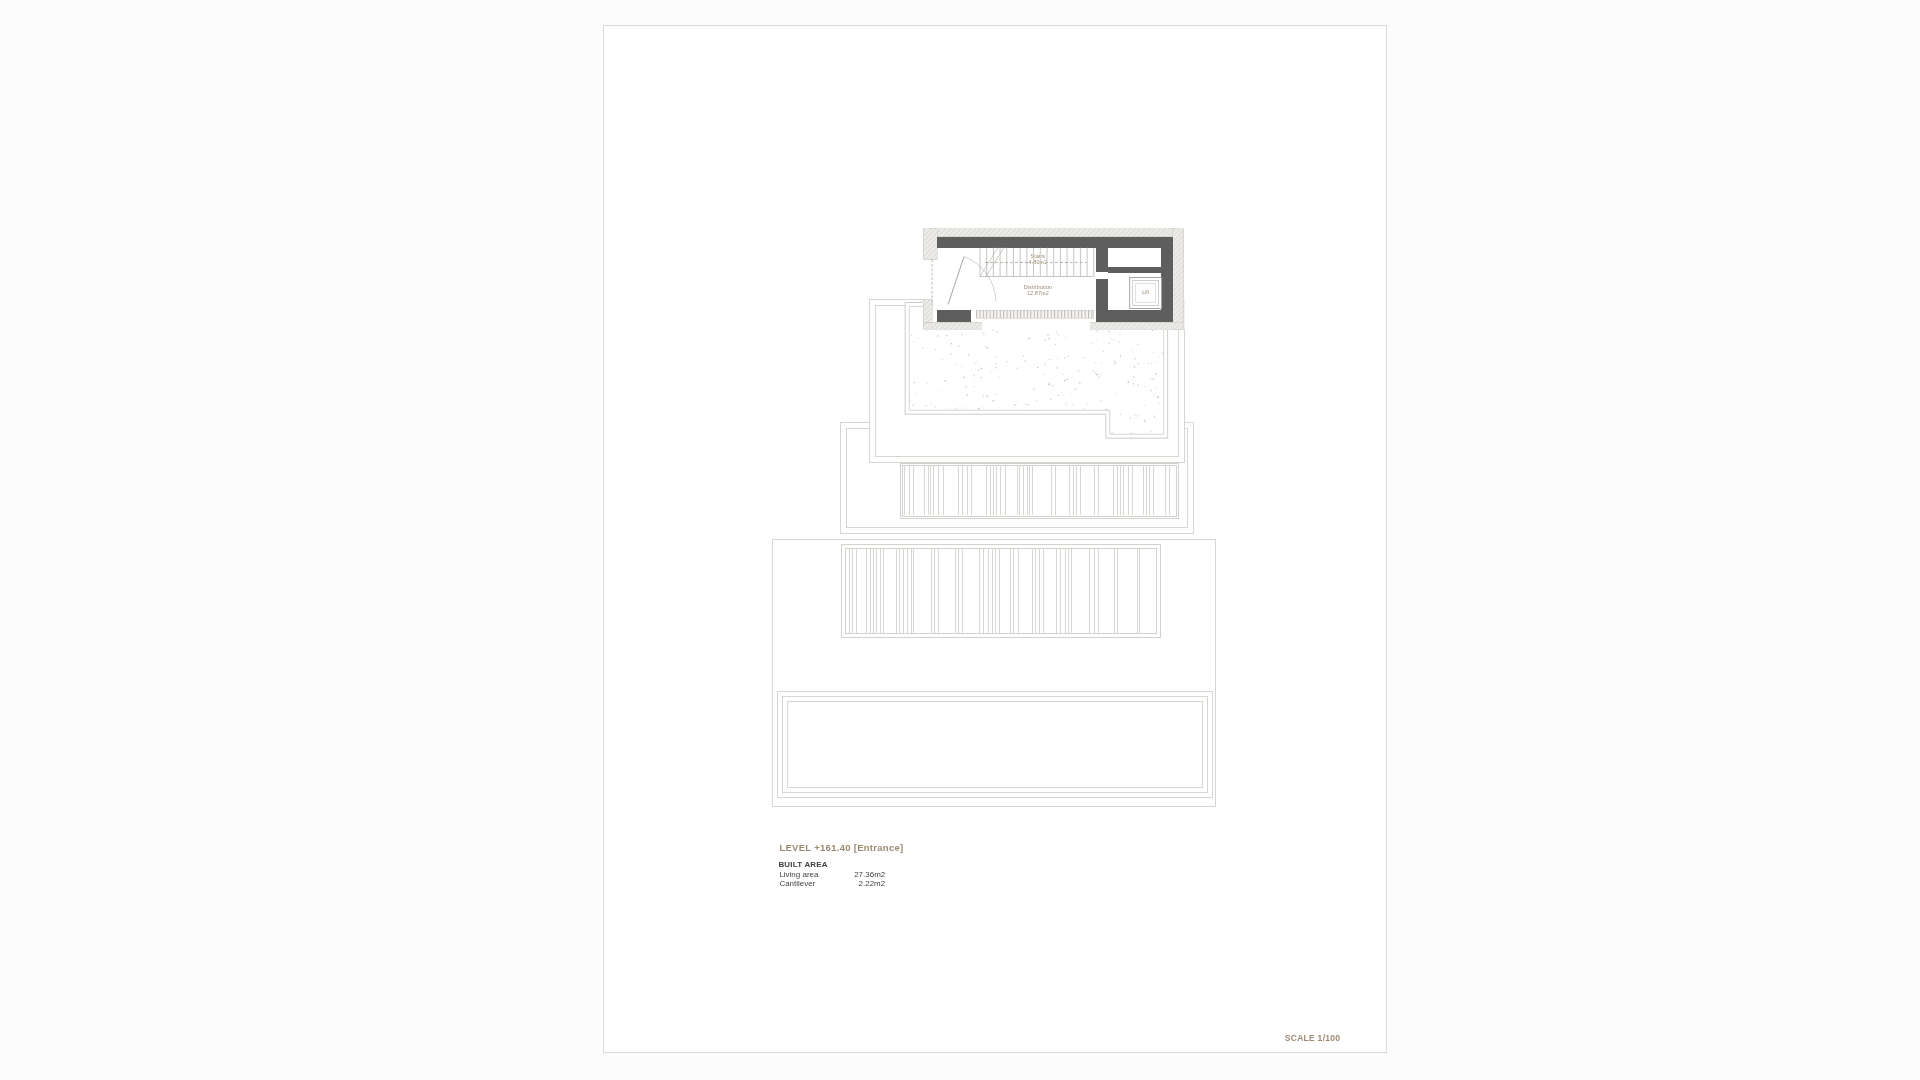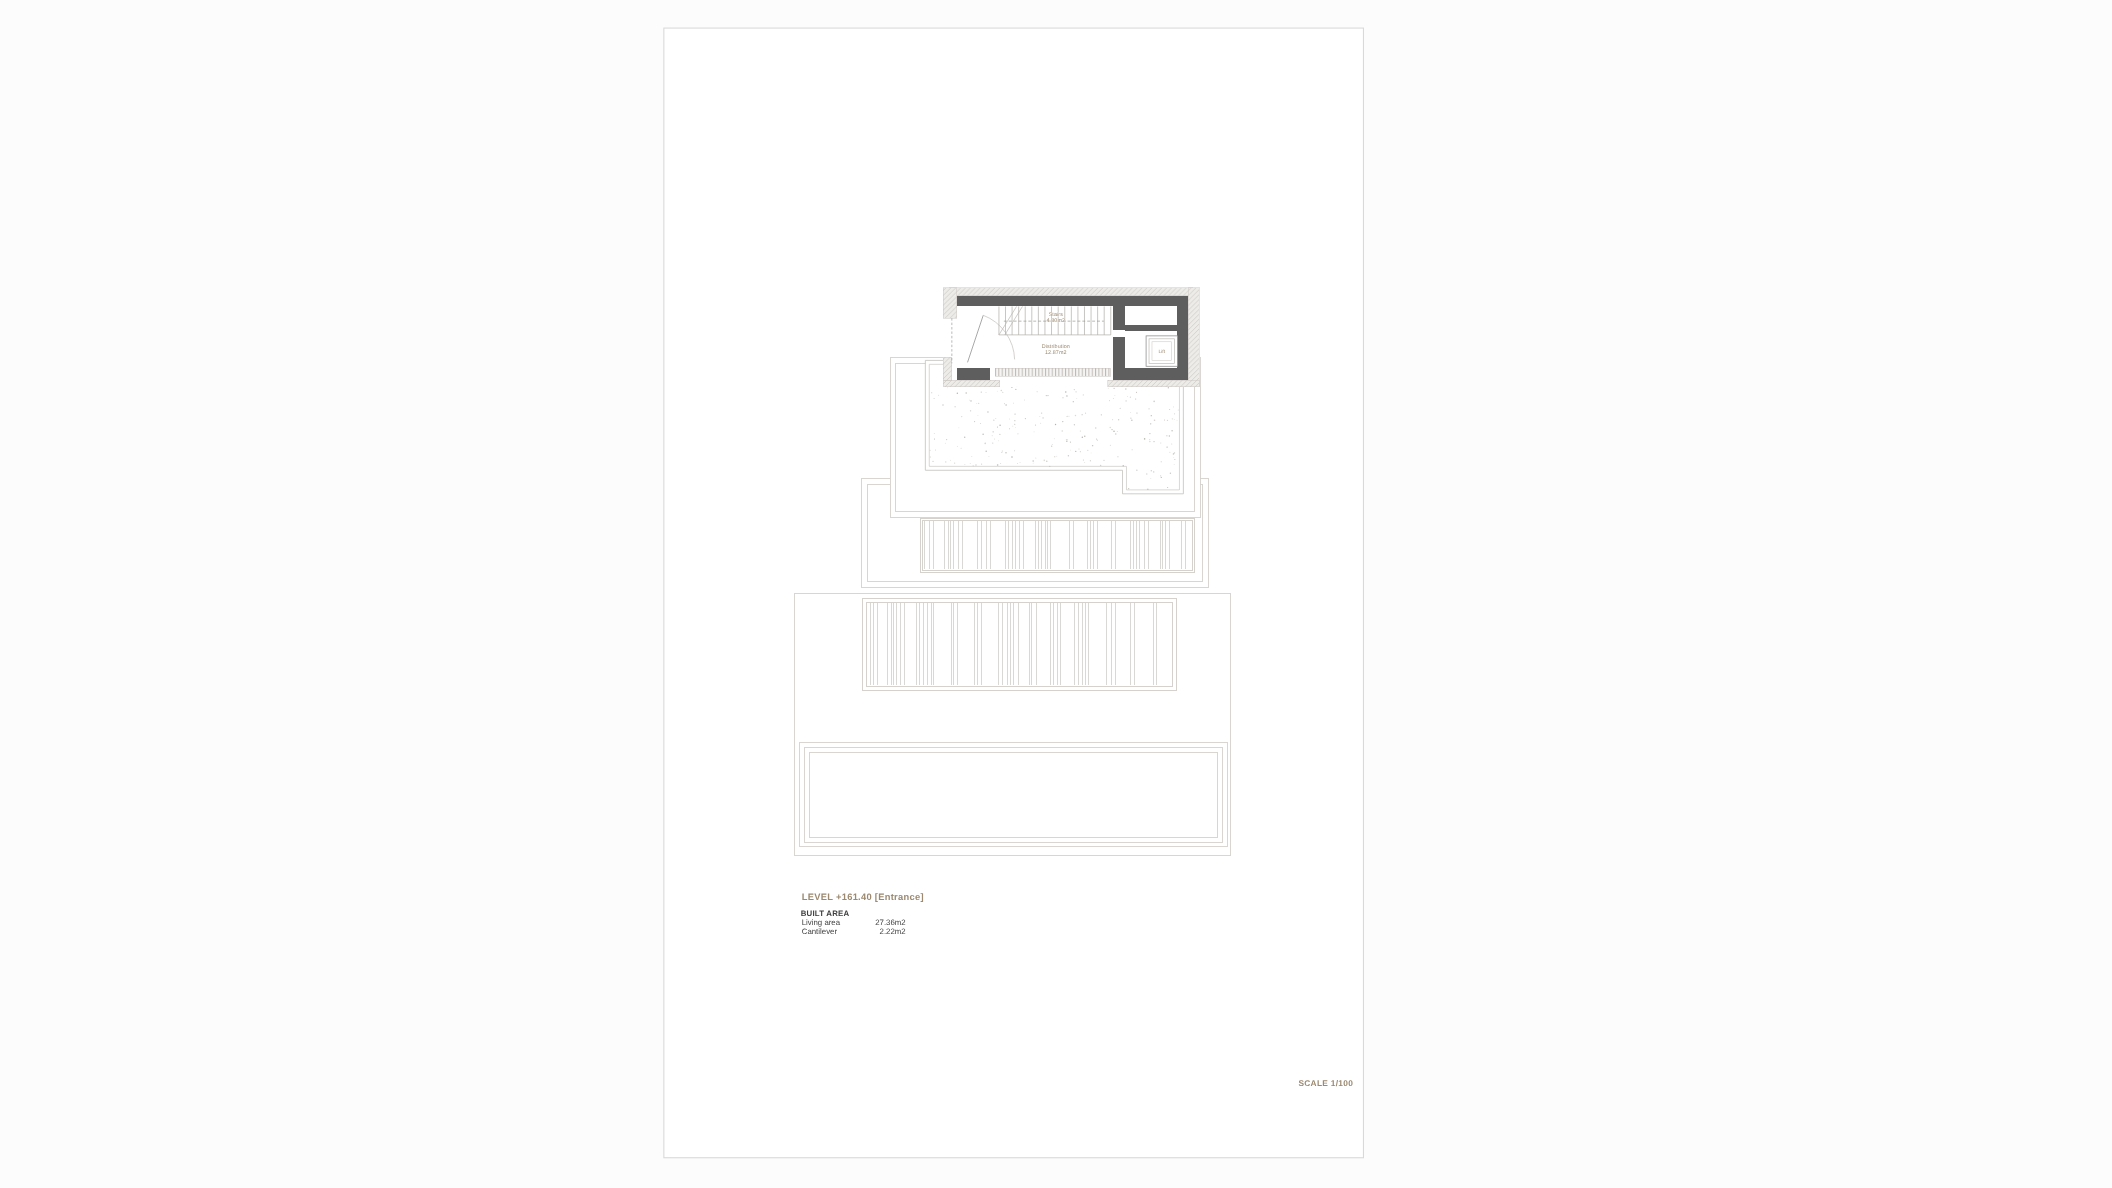--- a/index.html
+++ b/index.html
@@ -1,17 +1,17 @@
 <!DOCTYPE html>
 <html><head>
 <meta charset="utf-8">
 <style>
   html,body{margin:0;padding:0;background:#fcfcfc;font-family:"Liberation Sans",sans-serif;}
   #canvas{position:relative;width:1920px;height:1080px;background:#fcfcfc;overflow:hidden;}
-  #sheet{position:absolute;left:603px;top:25px;width:637px;height:1028px;
+  #sheet{position:absolute;left:603px;top:25px;width:784px;height:1028px;
          background:#ffffff;border:1px solid #d9d9d9;box-sizing:border-box;}
   #drawing-svg{position:absolute;left:0;top:0;width:100%;height:100%;}
   text{font-family:"Liberation Sans",sans-serif;}
   .lvl-title{font-size:9.5px;font-weight:bold;letter-spacing:.3px;}
   .tbl-head{font-size:8px;font-weight:bold;letter-spacing:.2px;fill:#3f3f3f;}
   .tbl-row{font-size:8px;fill:#3f3f3f;}
   .scale-txt{font-size:8.5px;font-weight:bold;letter-spacing:.3px;}
   .room-lbl{font-size:5.5px;letter-spacing:.1px;paint-order:stroke;stroke:#ffffff;stroke-width:.6px;}
   .lift-lbl{font-size:5px;paint-order:stroke;stroke:#ffffff;stroke-width:.5px;}
 </style>

